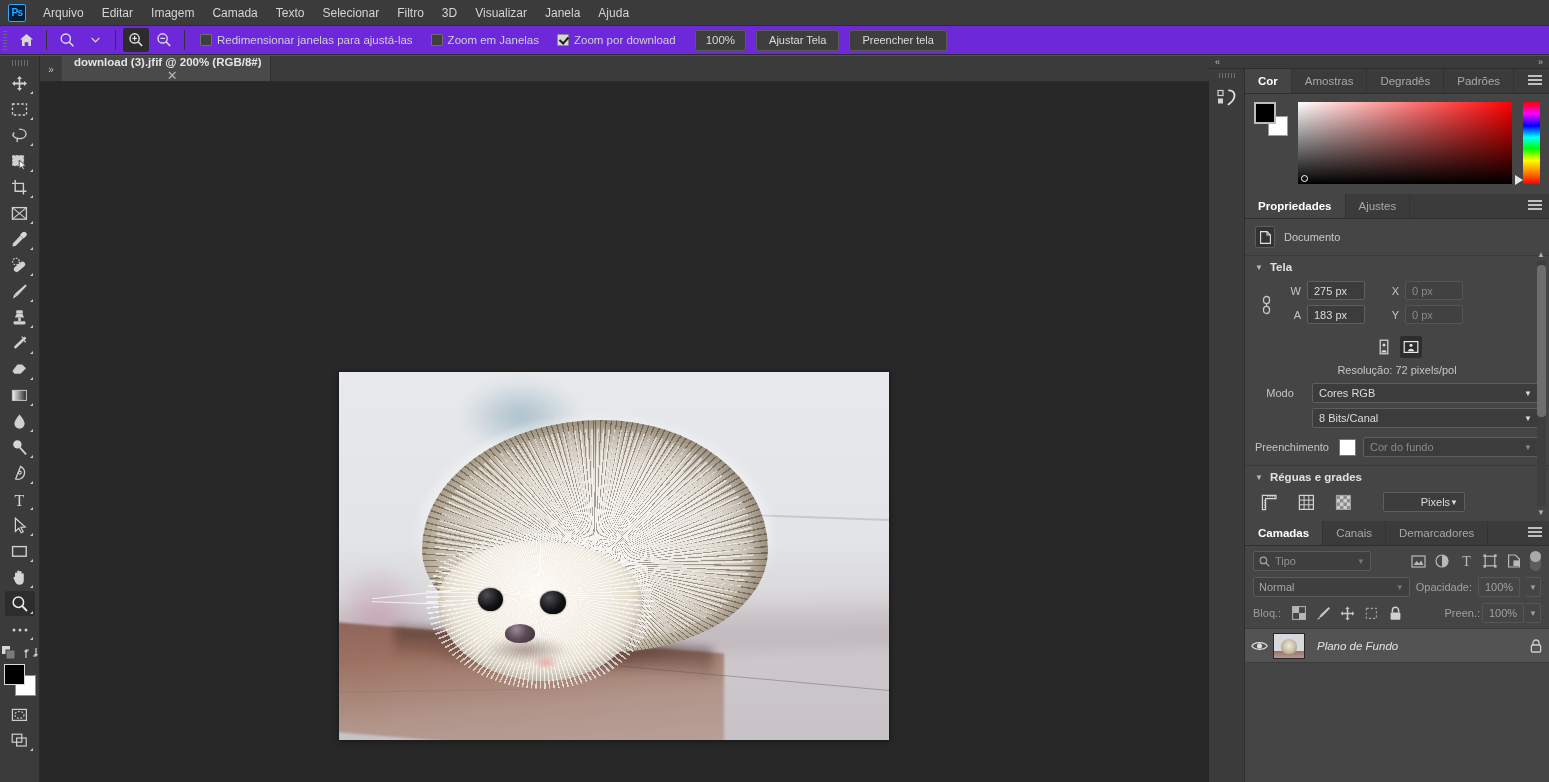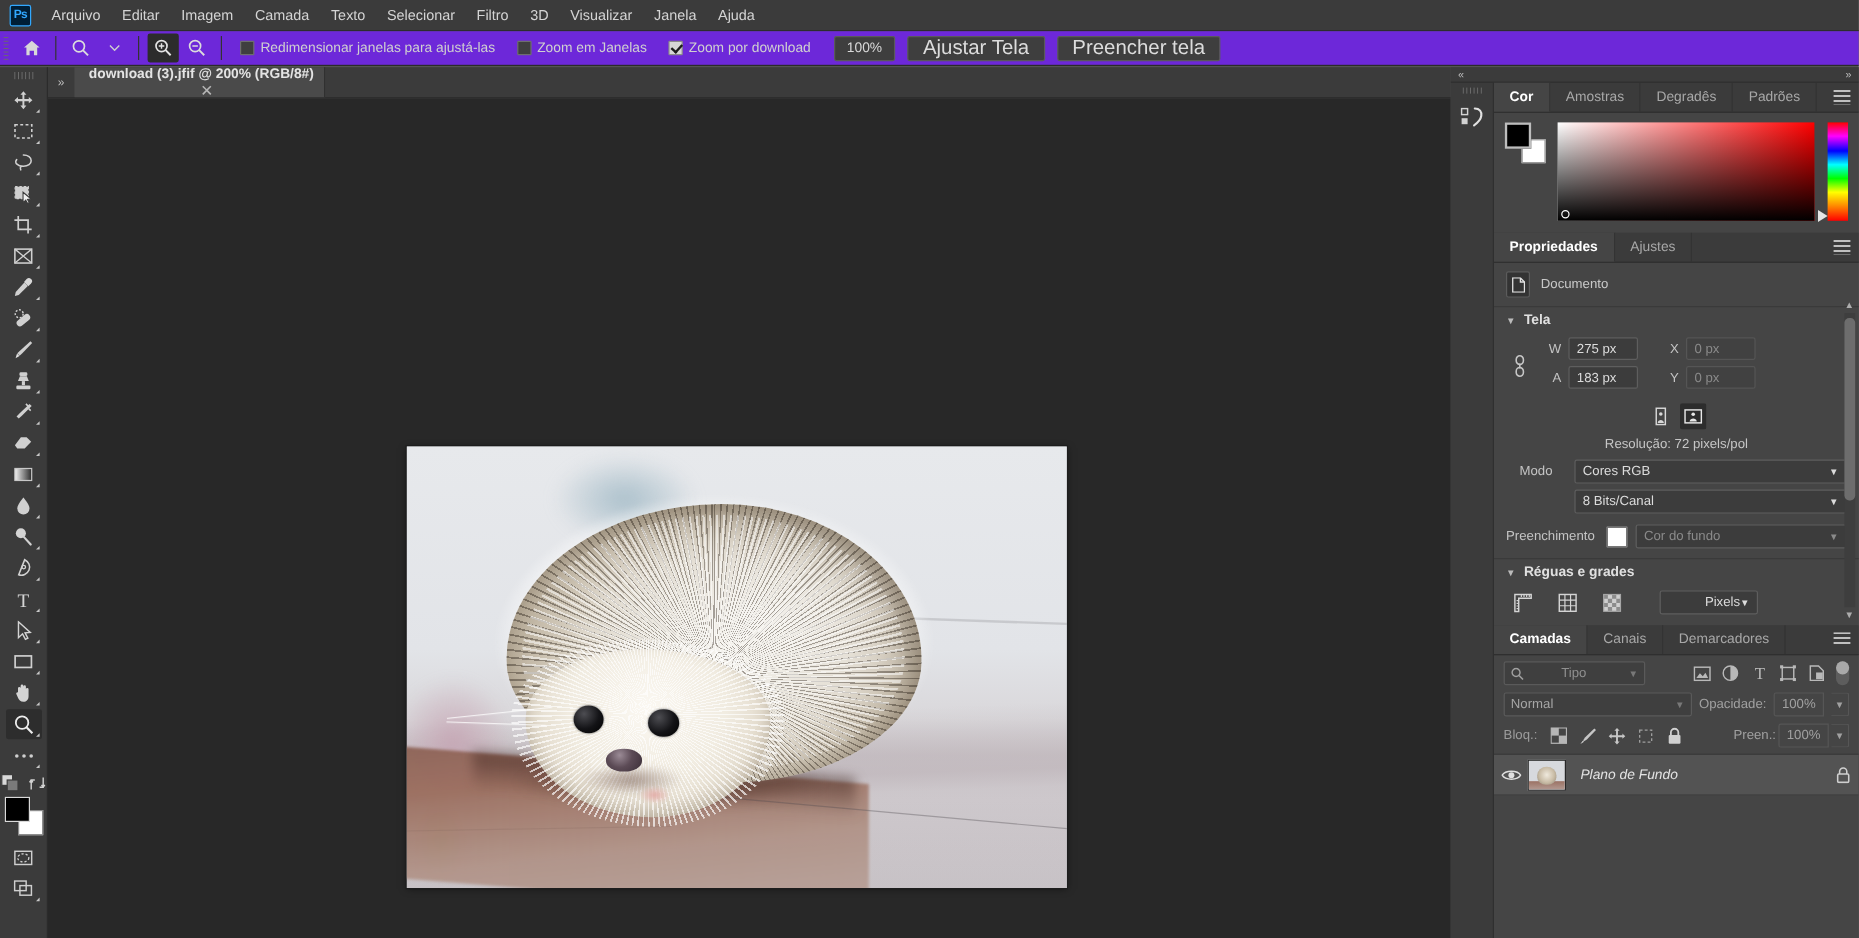--- a/index.html
+++ b/index.html
@@ -67,21 +67,21 @@
   .chk-lbl { font-size: 11.5px; color: #d0d0d0; }
   .ob-field {
     background: #3e3e3e; border: 1px solid #5a5a5a; border-radius: 2px;
     height: 21px; min-width: 50px; display:flex; align-items:center;
     justify-content:center; font-size:11.5px; color:#d8d8d8;
     padding: 0 10px; margin-left: 10px; cursor: text;
   }
   .ob-pbtn {
     background: #3e3e3e; border: 1px solid #5a5a5a; border-radius: 2px;
     height: 21px; display:flex; align-items:center; justify-content:center;
-    font-size:17px; color:#dcdcdc; padding: 0 12px; margin-left: 10px;
+    font-size:11px; color:#dcdcdc; padding: 0 12px; margin-left: 10px;
     cursor: pointer; white-space: nowrap;
   }
 
   
   .toolbar {
     position: absolute; left: 0; top: 56px; width: 40px; bottom: 0;
     background: #3b3b3b; border-right: 1px solid #2b2b2b;
     display: flex; flex-direction: column; align-items: center;
     padding-top: 2px;
   }
@@ -365,21 +365,21 @@
     display:flex;flex-direction:column;align-items:center;
   }
   .psc-track{flex:1;width:9px;background:#3e3e3e;position:relative;margin:2px 0;}
   .psc-thumb{position:absolute;left:0;top:4px;height:152px;width:9px;background:#6d6d6d;border-radius:4px;}
 
   
   .layers-panel{background:#454545;flex:1;display:flex;flex-direction:column;min-height:0;}
   .lay-filter{display:flex;align-items:center;padding:5px 8px 4px 8px;gap:0;}
   .filter-sel{
     width:118px;height:20px;background:#3f3f3f;border:1px solid #5a5a5a;border-radius:2px;
-    display:flex;align-items:center;padding:0 5px;font-size:11px;color:#909090;cursor:pointer;gap:26px;
+    display:flex;align-items:center;padding:0 5px;font-size:11px;color:#909090;cursor:pointer;
   }
   .fic{display:flex;align-items:center;justify-content:center;width:24px;height:20px;cursor:pointer;color:#b9b9b9;}
   .toggle-pill{
     width:11px;height:20px;background:#5d5d5d;border-radius:6px;margin-left:4px;
     position:relative;cursor:pointer;
   }
   .toggle-pill::after{content:"";position:absolute;left:0;top:0;width:11px;height:11px;background:#a9a9a9;border-radius:50%;}
   .blend-row{display:flex;align-items:center;padding:2px 8px 4px 8px;gap:6px;}
   .blend-sel{
     flex:1;height:20px;background:#3f3f3f;border:1px solid #5a5a5a;border-radius:2px;

